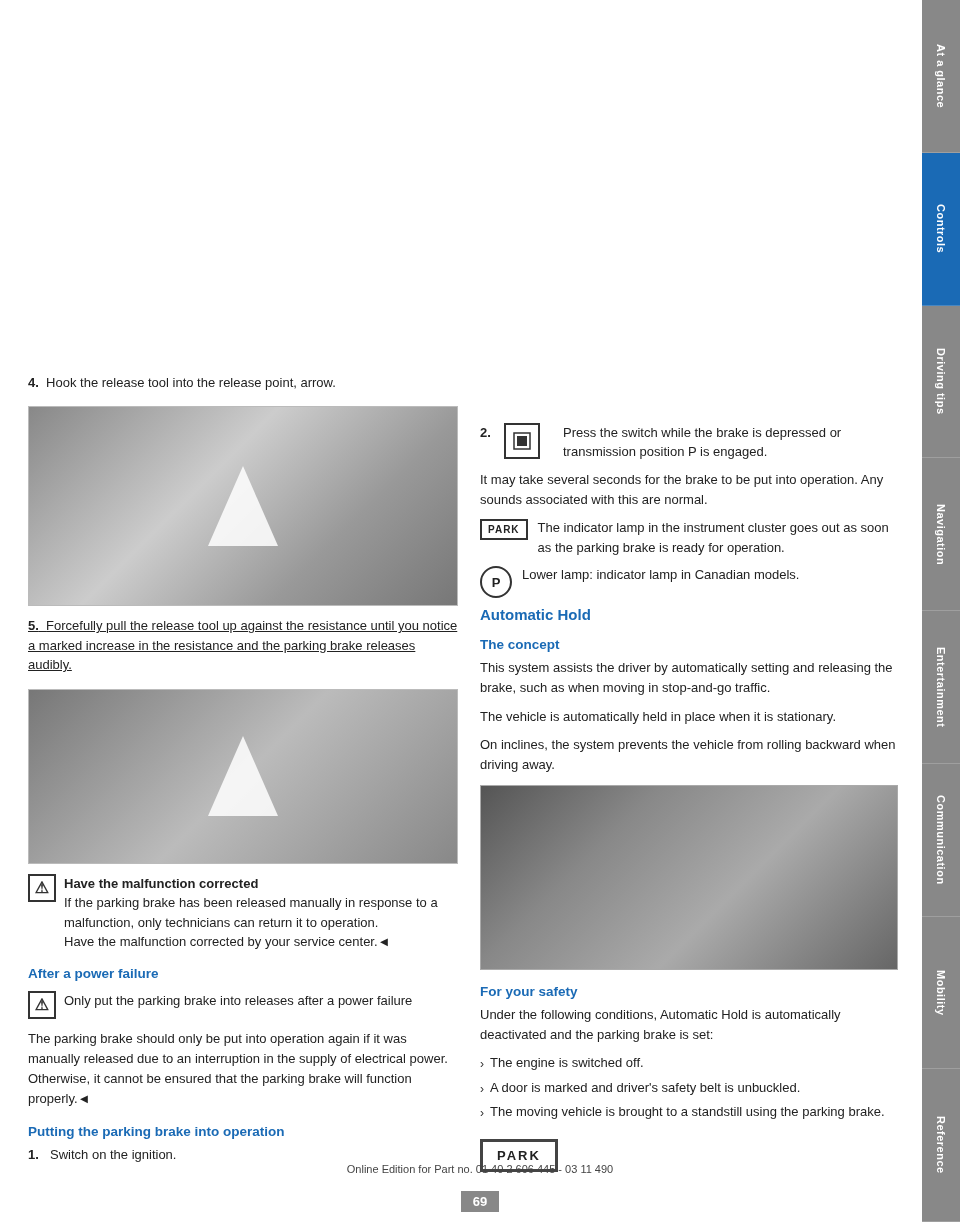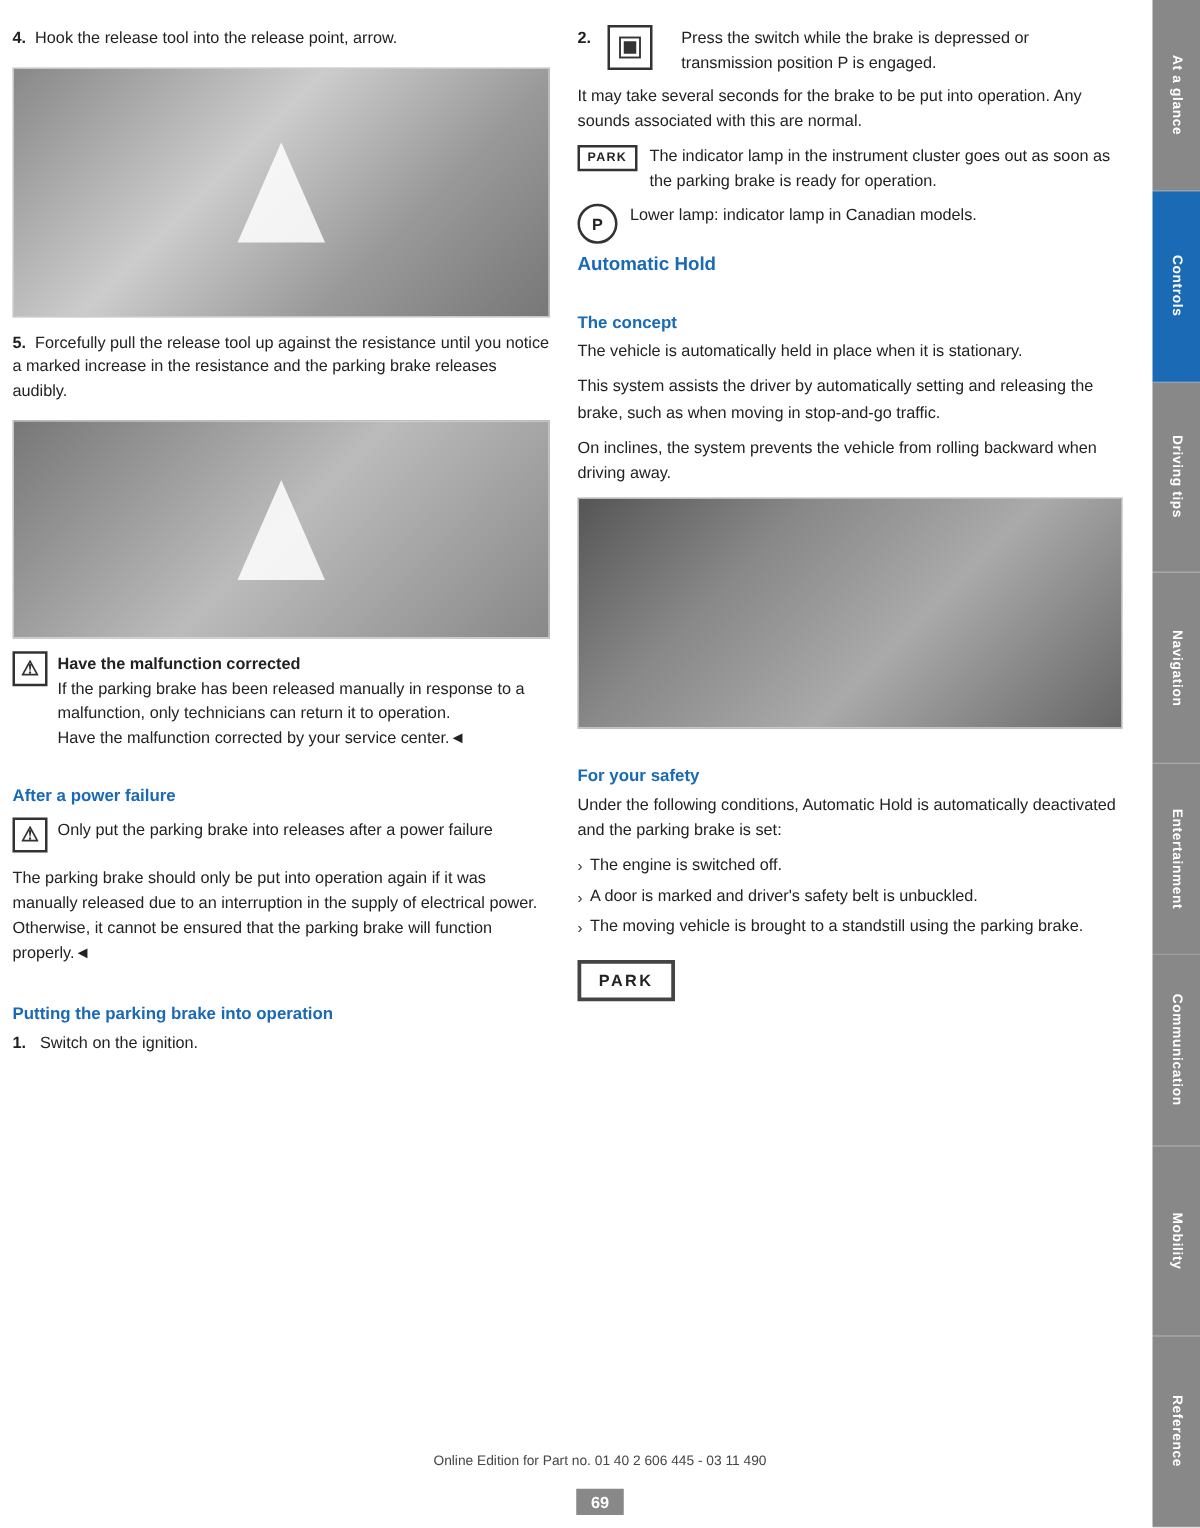--- a/index.html
+++ b/index.html
@@ -113,21 +113,21 @@
     }
 
     .warning-text {
       line-height: 1.5;
     }
 
     .section-heading-blue {
       color: #1a6ab5;
       font-weight: bold;
       font-size: 13.5px;
-      margin: 30px 0 6px 0;
+      margin: 14px 0 6px 0;
     }
 
     .section-heading-main {
       color: #1a6ab5;
       font-weight: bold;
       font-size: 15px;
       margin: 8px 0 6px 0;
     }
 
     .body-text {
@@ -264,23 +264,24 @@
 
     .page-wrapper {
       position: relative;
       width: 960px;
       min-height: 1222px;
       display: flex;
     }
 
     .content-area {
       flex: 1;
-      padding: 20px 24px 50px 10px;
+      padding: 20px 24px 50px 28px;
       display: flex;
       gap: 22px;
+      align-items: flex-end;
     }
   </style>
 </head>
 <body>
 
 <div class="page-wrapper">
   <div class="content-area">
 
     <div class="left-col">
 
@@ -290,21 +291,21 @@
       </div>
 
       <div class="car-image">
         <div class="img-placeholder-top">
           <svg width="80" height="90" viewBox="0 0 80 90">
             <polygon points="40,5 75,85 5,85" fill="white" opacity="0.85"></polygon>
           </svg>
         </div>
       </div>
 
-      <div class="step-item" style="margin-top:8px;">
+      <div class="step-item" style="margin-top:8px;text-decoration:underline;">
         <span class="step-number">5.</span>&nbsp;
         <span class="step-text">Forcefully pull the release tool up against the resistance until you notice a marked increase in the resistance and the parking brake releases audibly.</span>
       </div>
 
       <div class="car-image-small">
         <div class="img-placeholder-mid">
           <svg width="80" height="90" viewBox="0 0 80 90">
             <polygon points="40,5 75,85 5,85" fill="white" opacity="0.85"></polygon>
           </svg>
         </div>
@@ -362,22 +363,22 @@
 
       <div class="indicator-row">
         <div class="indicator-icon-circle" style="font-size:13px;font-weight:bold;">P</div>
         <span style="line-height:1.5;">Lower lamp: indicator lamp in Canadian models.</span>
       </div>
 
       <div class="section-heading-main">Automatic Hold</div>
 
       <div class="section-heading-blue">The concept</div>
 
+      <div class="body-text">This system assists the driver by automatically setting and releasing the brake, such as when moving in stop-and-go traffic.</div>
       <div class="body-text">The vehicle is automatically held in place when it is stationary.</div>
-      <div class="body-text">This system assists the driver by automatically setting and releasing the brake, such as when moving in stop-and-go traffic.</div>
       <div class="body-text">On inclines, the system prevents the vehicle from rolling backward when driving away.</div>
 
       <div class="interior-image">
         <div class="img-placeholder-interior"></div>
       </div>
 
       <div class="section-heading-blue">For your safety</div>
 
       <div class="body-text">Under the following conditions, Automatic Hold is automatically deactivated and the parking brake is set:</div>
 

